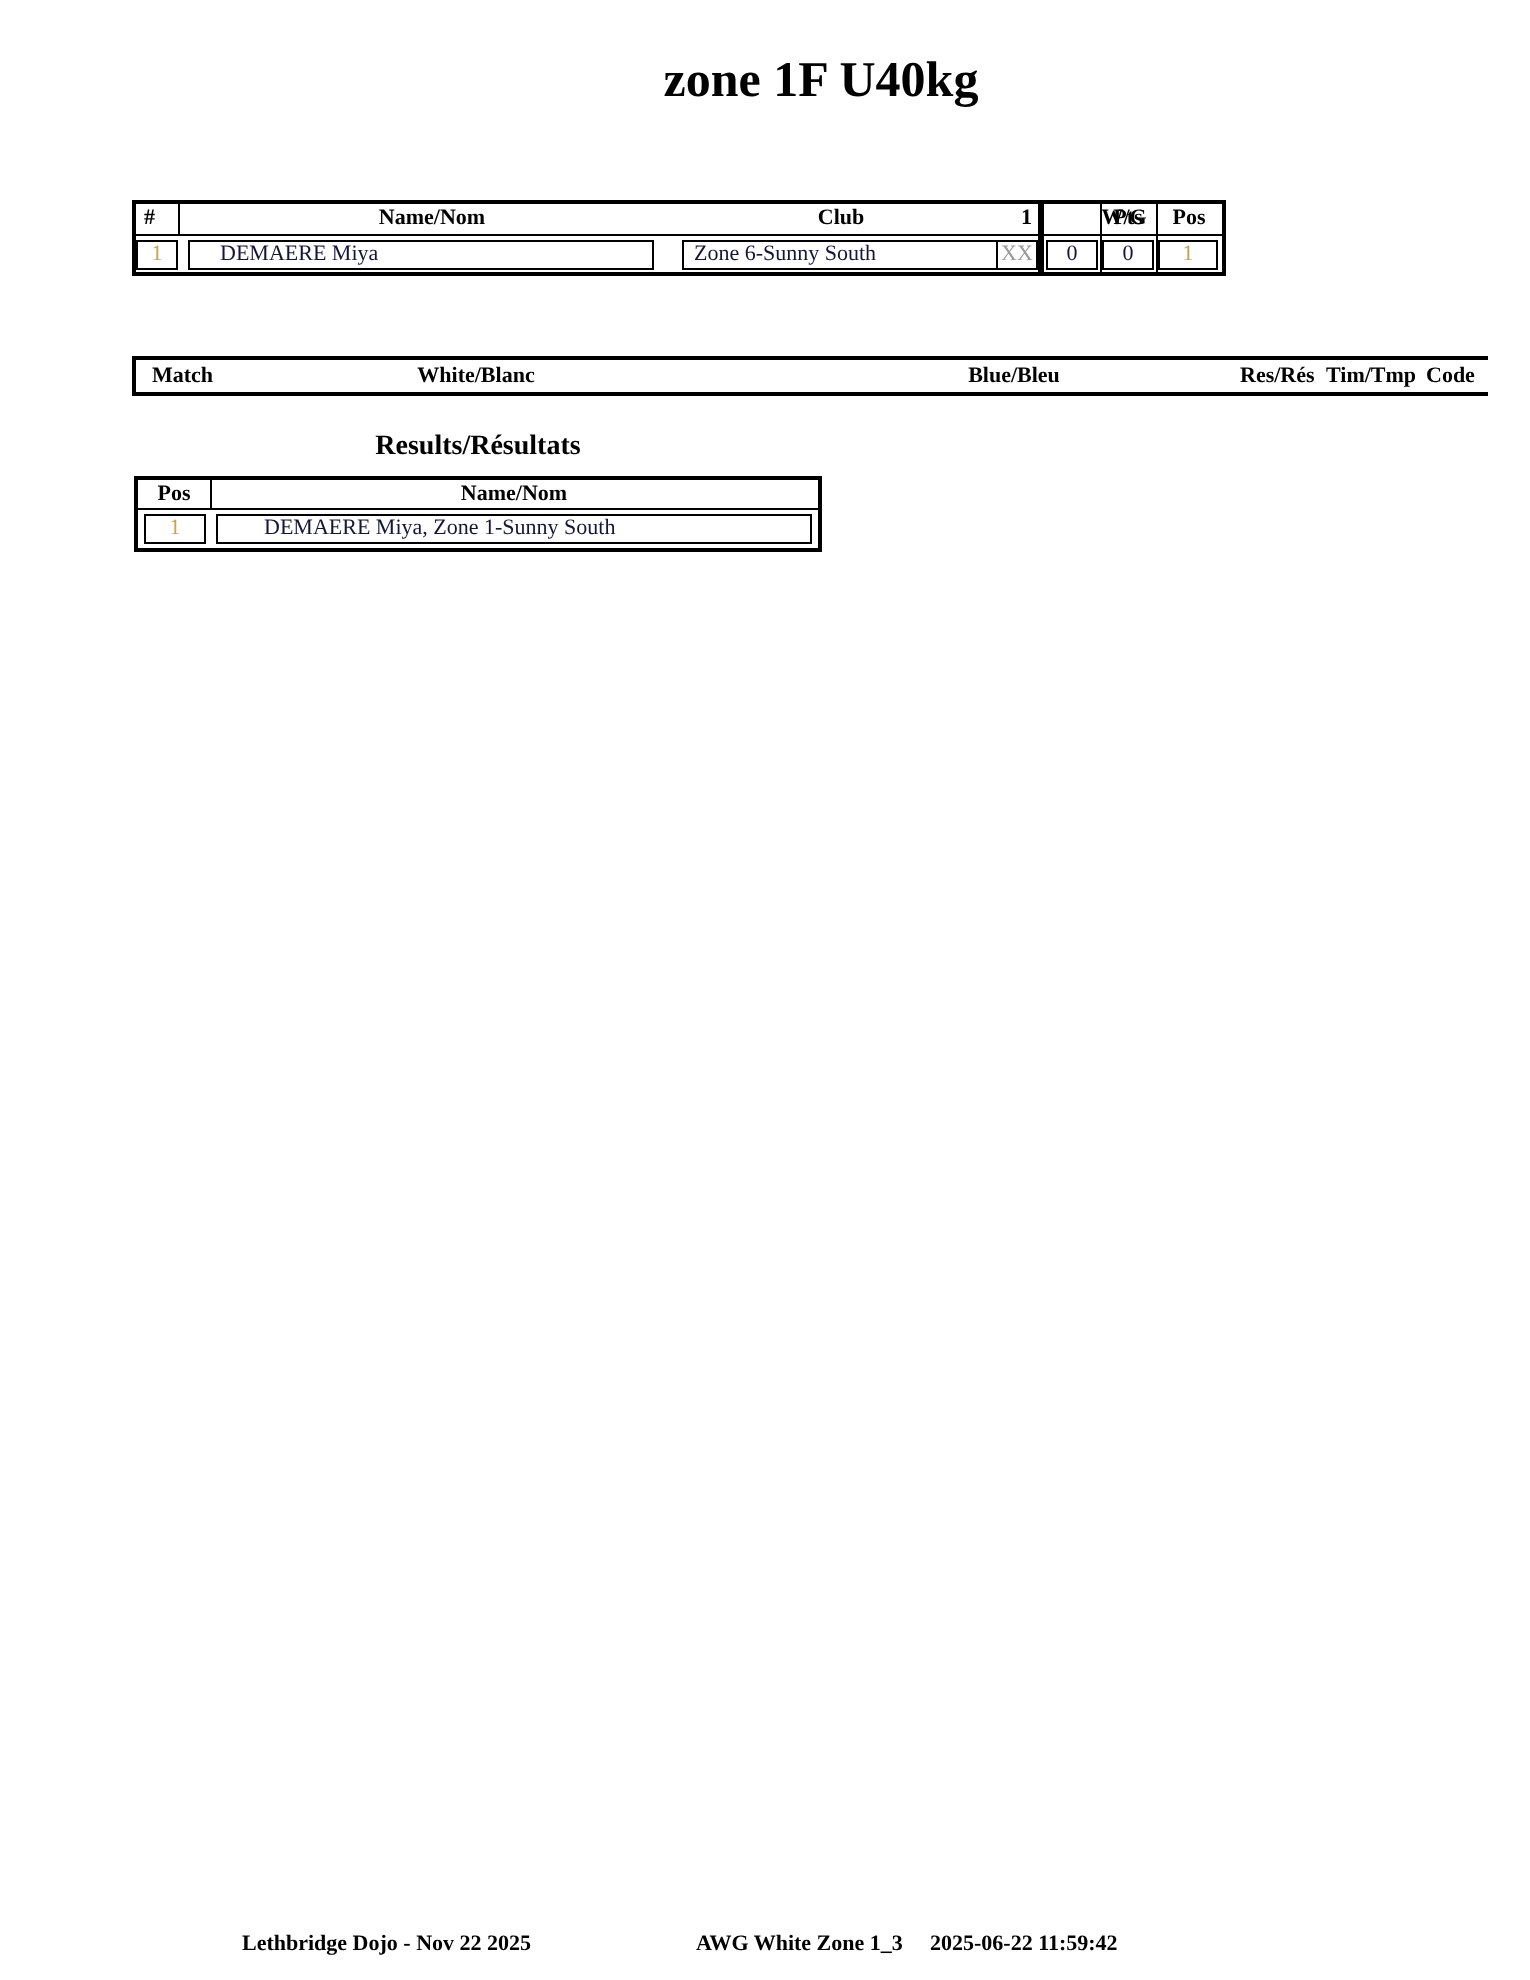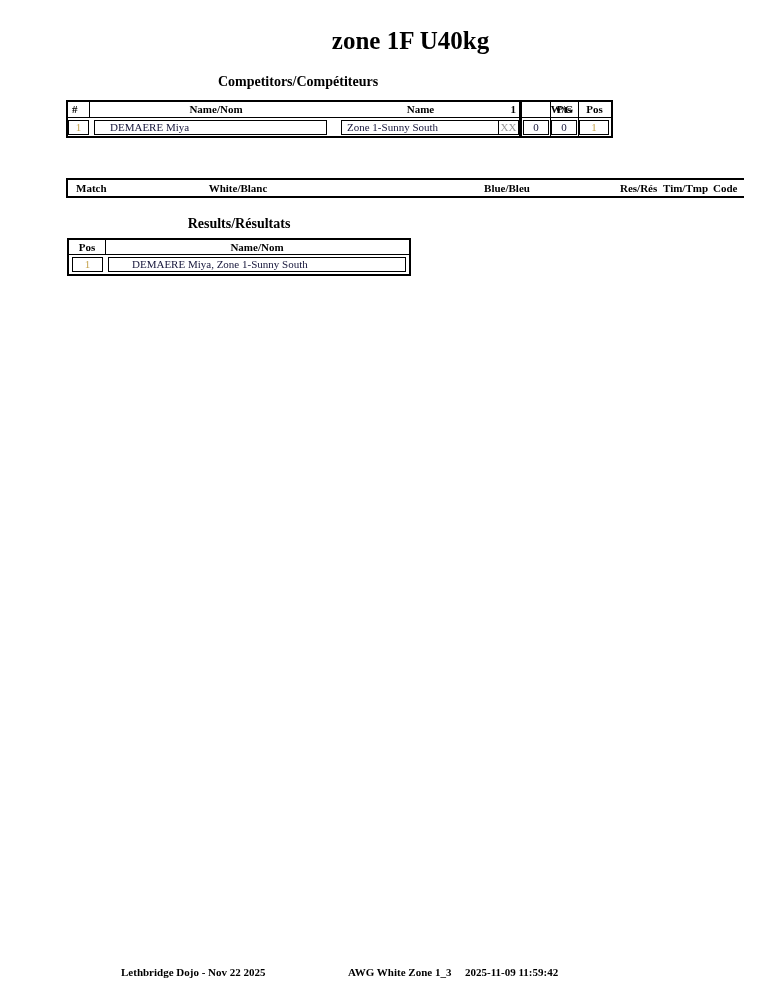--- a/index.html
+++ b/index.html
@@ -21,42 +21,41 @@
   .hline{background:#000;height:1px;}
   .foot{font-size:11px;font-weight:bold;line-height:13px;white-space:nowrap;}
 </style>
 </head>
 <body>
 
 <div class="page">
 
   <div class="abs title center" style="left:0;top:27px;width:765px;">zone 1F U40kg</div>
 
-  <div class="abs sect center" style="left:0;top:74px;width:540px;">Competitors/Compétiteurs</div>
 
   <div class="abs tbl" style="left:38px;top:100px;width:547px;height:38px;">
 
     <div class="abs hdr" style="left:4px;top:0;height:15px;">#</div>
     <div class="abs hdr center" style="left:21px;top:0;width:254px;height:15px;">Name/Nom</div>
-    <div class="abs hdr center" style="left:275px;top:0;width:155px;height:15px;">Name</div>
+    <div class="abs hdr center" style="left:275px;top:0;width:155px;height:15px;">Club</div>
     <div class="abs hdr right" style="left:426px;top:0;width:22px;height:15px;">1</div>
     <div class="abs hdr center" style="left:480px;top:0;width:28px;height:15px;">W/G</div>
     <div class="abs hdr center" style="left:482px;top:0;width:28px;height:15px;">Pts</div>
     <div class="abs hdr center" style="left:510px;top:0;width:33px;height:15px;">Pos</div>
 
     <div class="abs vline" style="left:21px;top:0;height:16px;"></div>
     <div class="abs hline" style="left:0;top:15px;width:543px;"></div>
     <div class="abs vthick" style="left:451px;top:0;height:34px;"></div>
     <div class="abs vline" style="left:482px;top:0;height:34px;"></div>
     <div class="abs vline" style="left:510px;top:0;height:34px;"></div>
 
     <div class="abs box cell tan center" style="left:0;top:18px;width:21px;height:15px;">1</div>
     <div class="abs box cell" style="left:26px;top:18px;width:233px;height:15px;padding-left:15px;">DEMAERE Miya</div>
     <div class="abs box" style="left:273px;top:18px;width:178px;height:15px;">
-      <div class="abs cell" style="left:5px;top:0;width:148px;height:13px;">Zone 1-Sunny South</div>
+      <div class="abs cell" style="left:5px;top:0;width:148px;height:13px;">Zone 6-Sunny South</div>
       <div class="abs vline" style="left:156px;top:0;height:13px;"></div>
       <div class="abs cell grey center" style="left:157px;top:0;width:19px;height:13px;">XX</div>
     </div>
     <div class="abs box cell center" style="left:455px;top:18px;width:26px;height:15px;">0</div>
     <div class="abs box cell center" style="left:483px;top:18px;width:26px;height:15px;">0</div>
     <div class="abs box cell tan center" style="left:511px;top:18px;width:30px;height:15px;">1</div>
   </div>
 
 
   <div class="abs sect center" style="left:38px;top:216px;width:346px;">Results/Résultats</div>
@@ -75,15 +74,15 @@
     <div class="abs hdr center" style="left:36px;top:0;width:304px;height:14px;">Name/Nom</div>
     <div class="abs vline" style="left:36px;top:0;height:15px;"></div>
     <div class="abs hline" style="left:0;top:14px;width:340px;"></div>
 
     <div class="abs box cell tan center" style="left:3px;top:17px;width:31px;height:15px;">1</div>
     <div class="abs box cell" style="left:39px;top:17px;width:298px;height:15px;padding-left:23px;">DEMAERE Miya, Zone 1-Sunny South</div>
   </div>
 
   <div class="abs foot" style="left:93px;top:966px;">Lethbridge Dojo - Nov 22 2025</div>
   <div class="abs foot" style="left:320px;top:966px;">AWG White Zone 1_3</div>
-  <div class="abs foot" style="left:437px;top:966px;">2025-11-09 11:59:42</div>
+  <div class="abs foot" style="left:437px;top:966px;">2025-06-22 11:59:42</div>
 
 </div>
 
 </body></html>

